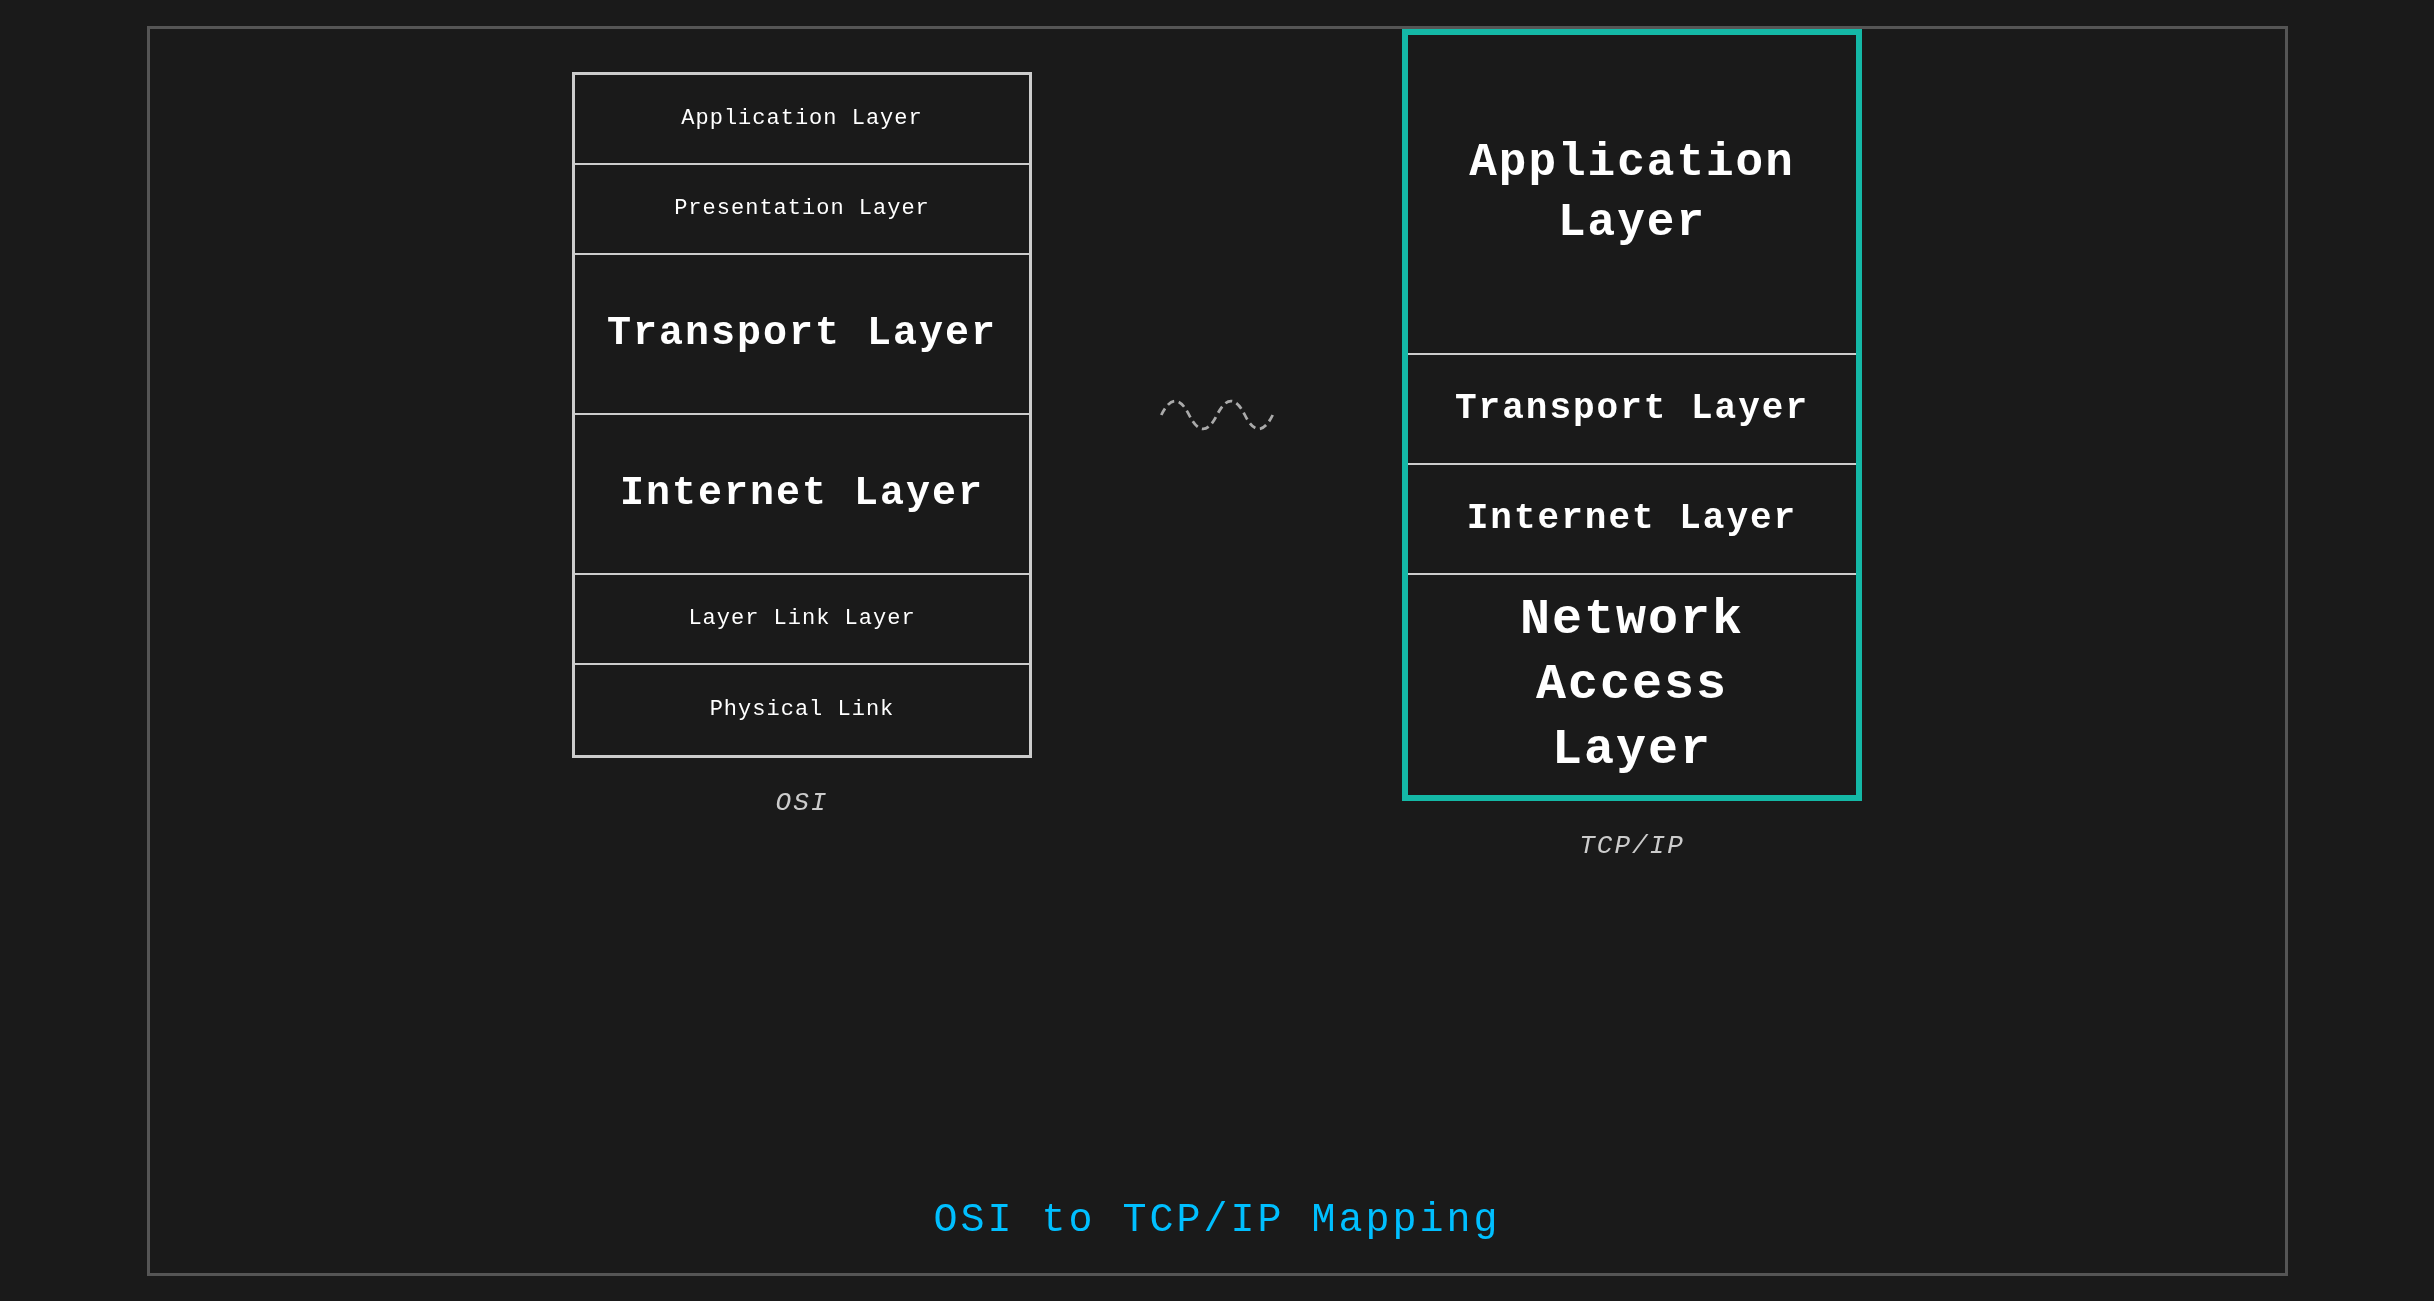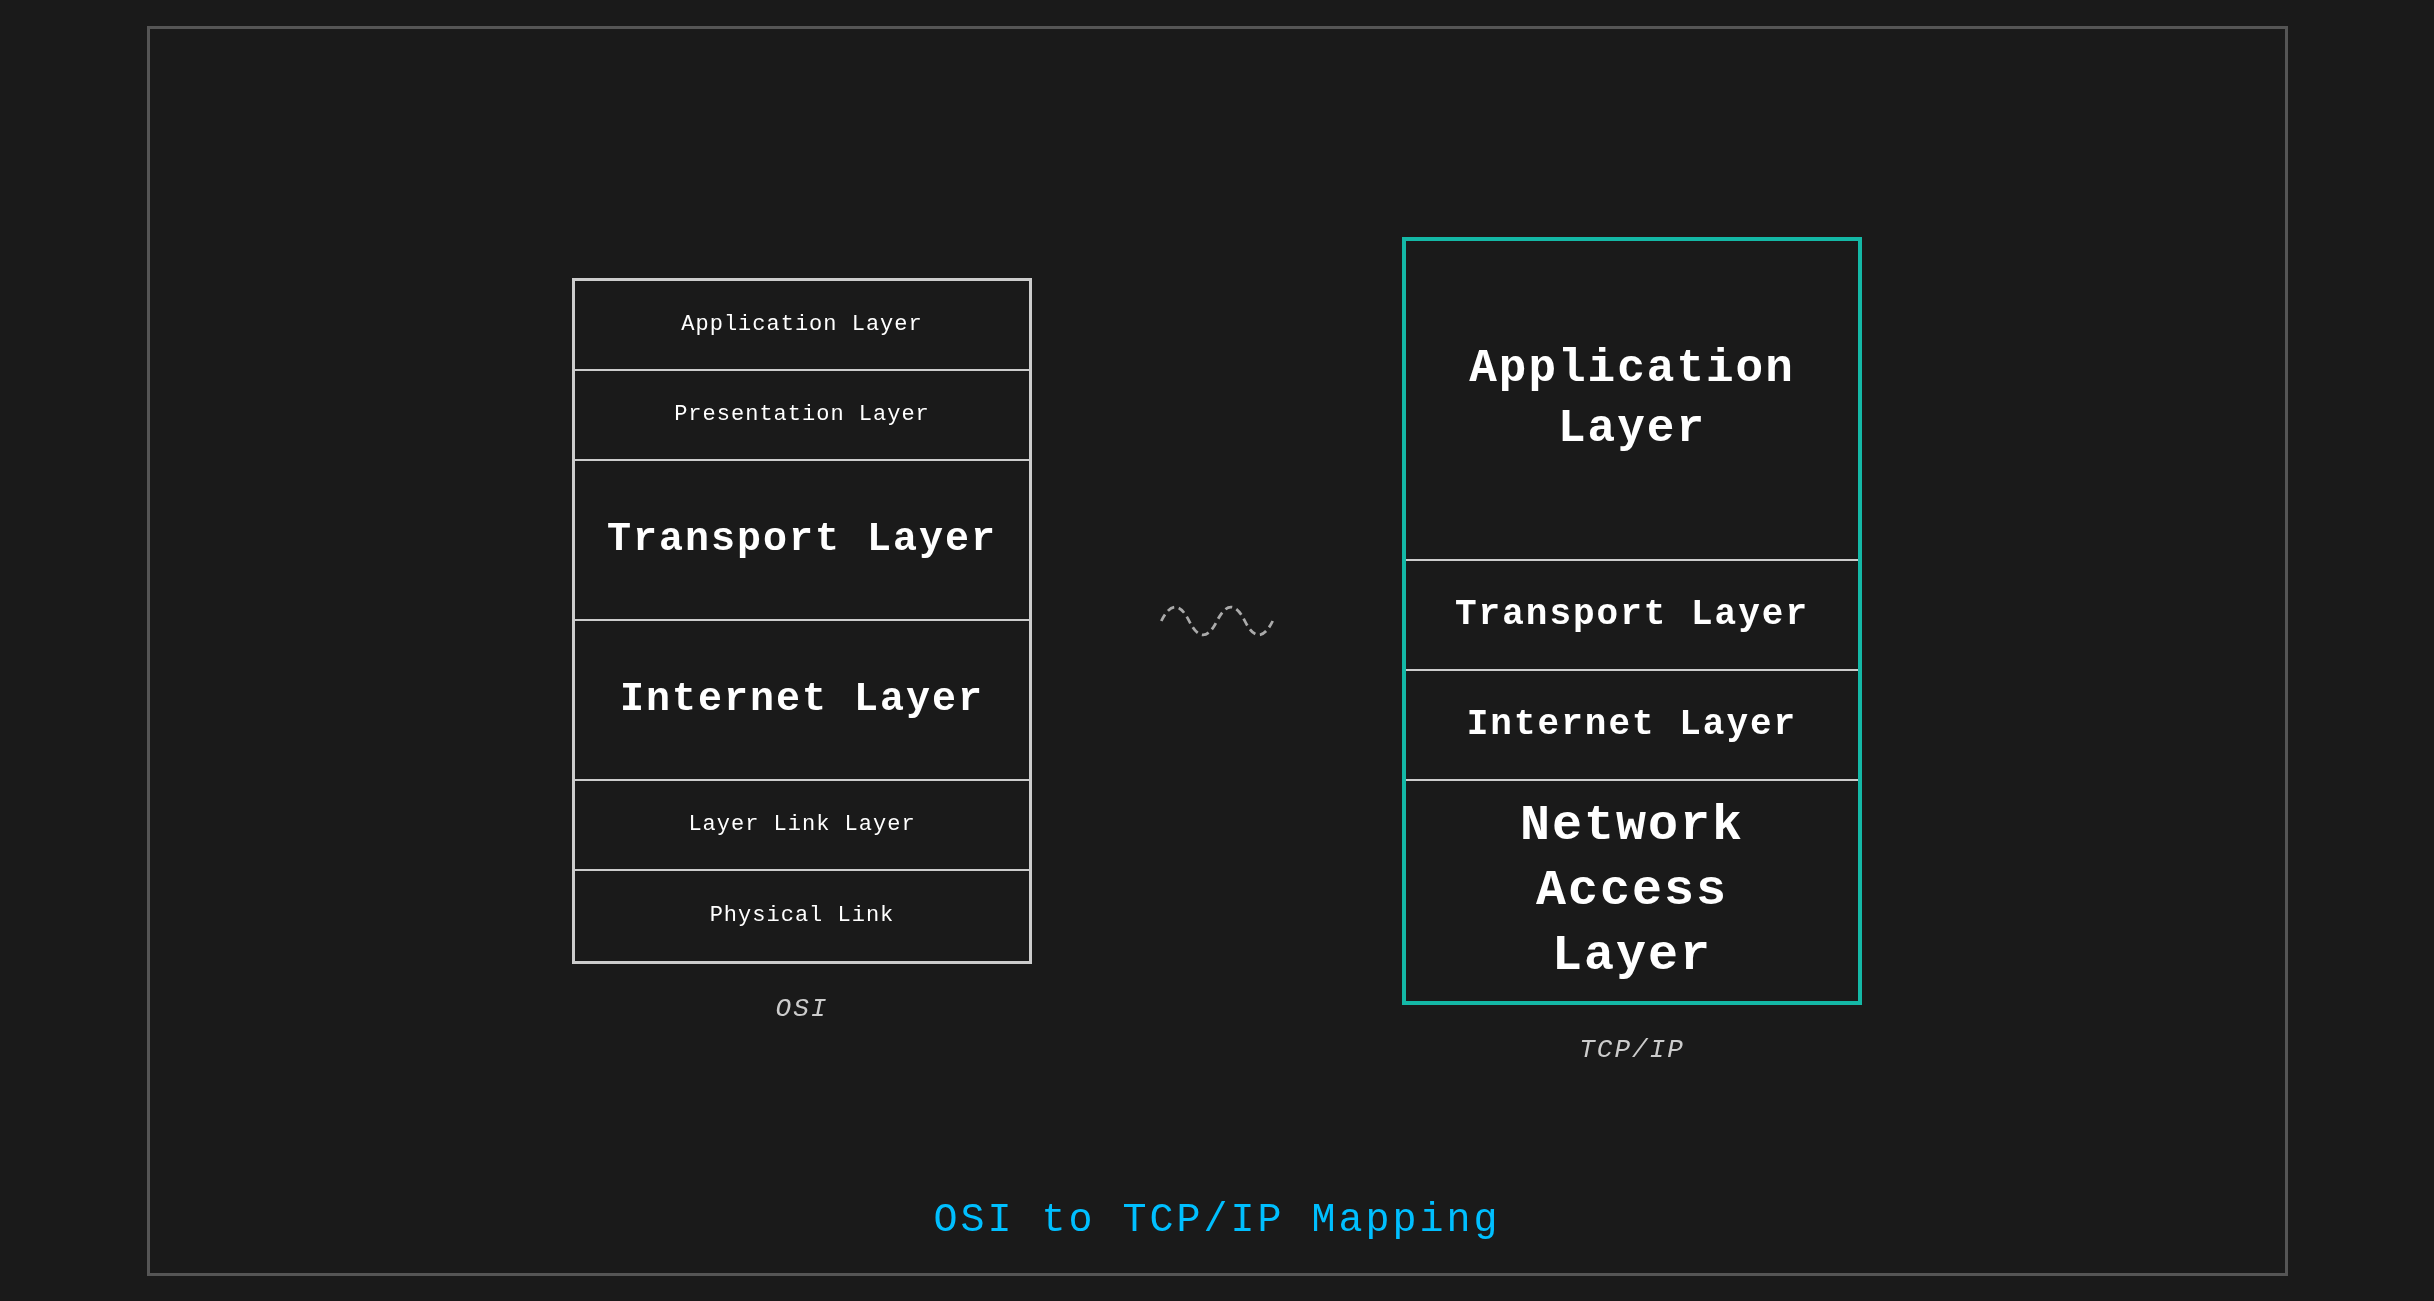--- a/index.html
+++ b/index.html
@@ -20,21 +20,21 @@
       overflow: hidden;
     }
 
     .outer-border {
       border: 3px solid #555;
       width: 2141px;
       height: 1250px;
       display: flex;
       flex-direction: column;
       align-items: center;
-      justify-content: center;
+      justify-content: flex-start;
       position: relative;
     }
 
     .main-content {
       display: flex;
       flex-direction: row;
       align-items: center;
       justify-content: center;
       gap: 120px;
       width: 100%;
@@ -84,21 +84,21 @@
 
     .layer-large {
       height: 160px;
       font-size: 40px;
       font-weight: bold;
       letter-spacing: 2px;
     }
 
     
     .tcpip-box {
-      border: 4px solid #14b8a6;
+      border: 6px solid #14b8a6;
       display: flex;
       flex-direction: column;
       width: 460px;
     }
 
     .tcpip-application {
       height: 320px;
       font-size: 46px;
       font-weight: bold;
       letter-spacing: 2px;

